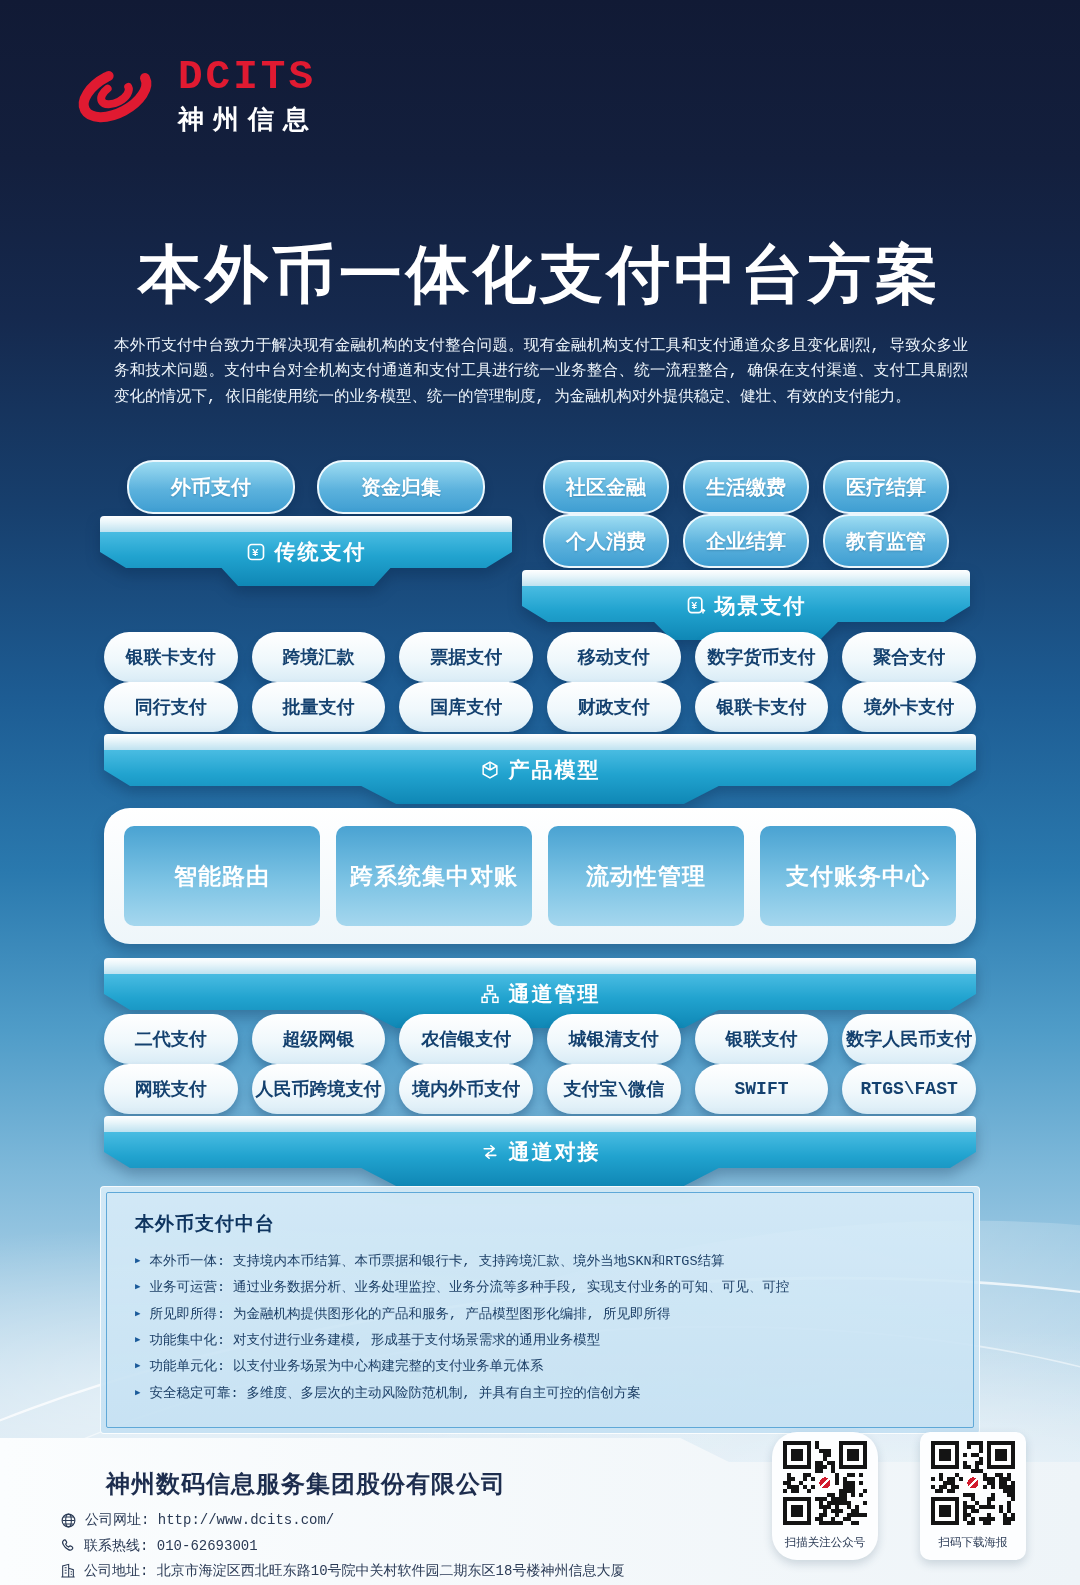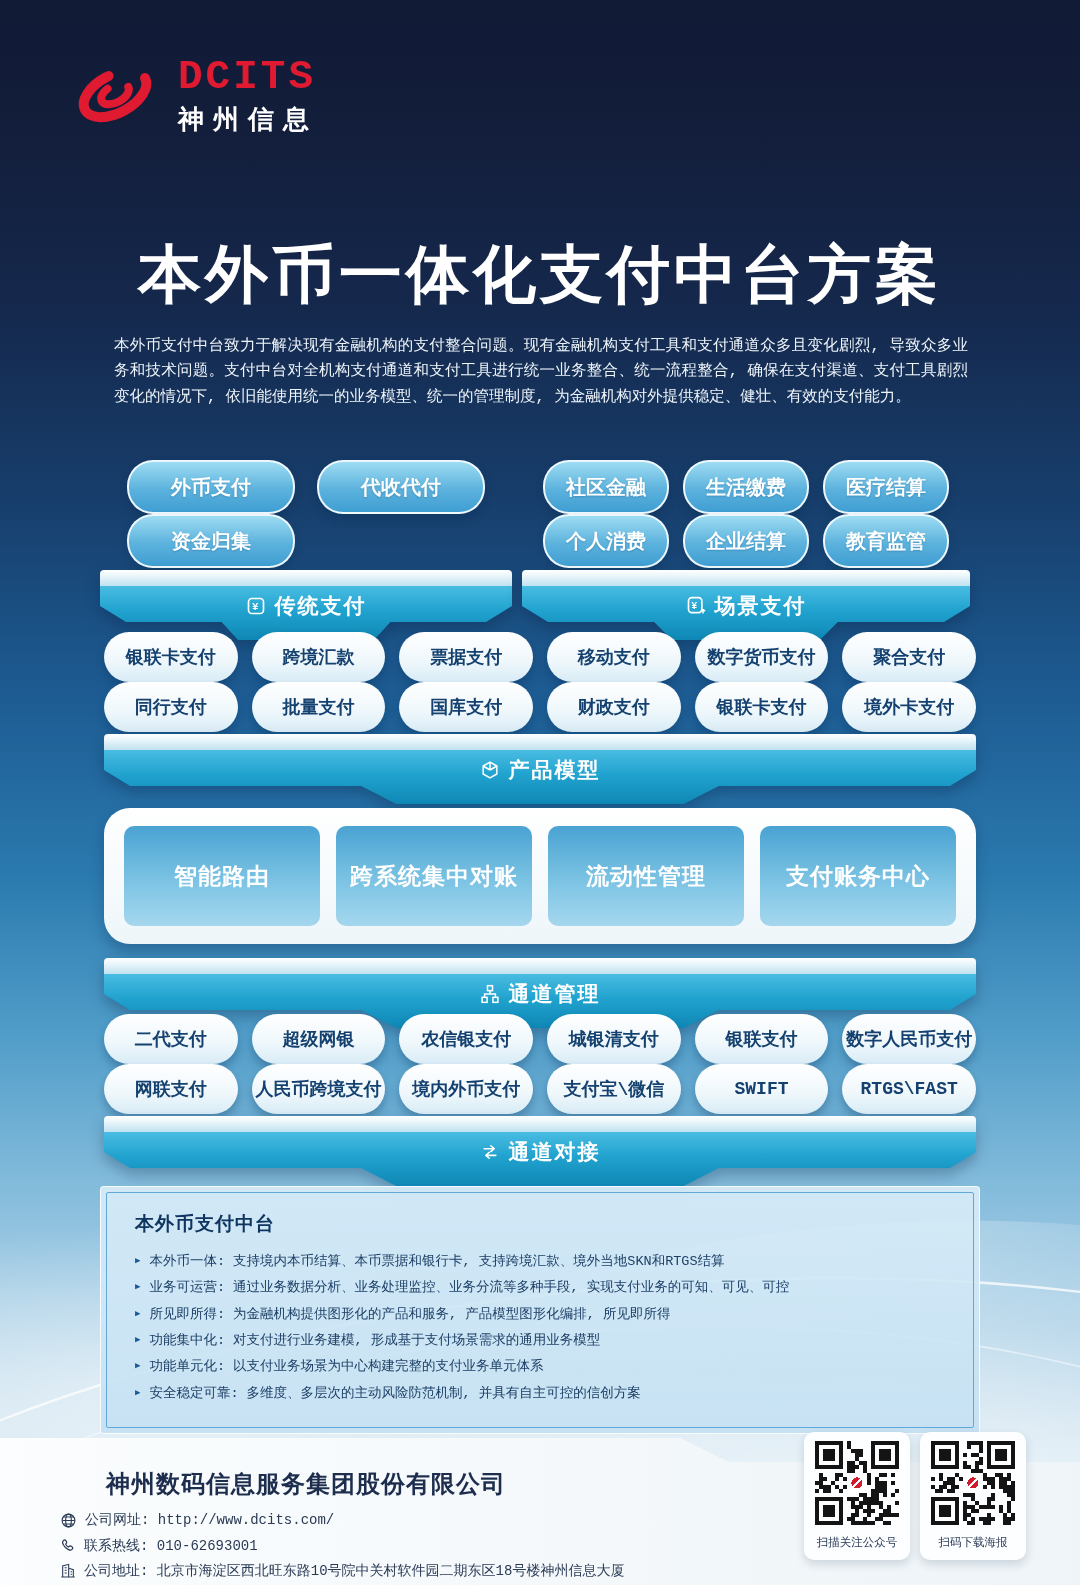--- a/index.html
+++ b/index.html
@@ -81,21 +81,21 @@
   .footer-panel{position:absolute;left:0;top:1438px;width:1080px;height:147px;
     background:linear-gradient(90deg,#fbfdfe,#eef4f8);
     clip-path:polygon(0 0,63% 0,67.5% 24px,100% 24px,100% 100%,0 100%);}
   .footer-company{position:absolute;left:58px;top:1468px;color:#1d2d4e;font-size:24px;font-weight:800;letter-spacing:1px;margin-left:48px;}
   .contact{position:absolute;left:60px;display:flex;align-items:center;gap:8px;color:#2a3a55;font-size:14px;}
   .contact svg{display:block;}
   .c1{top:1511px;} .c2{top:1537px;} .c3{top:1562px;}
 
   .qr-card{position:absolute;top:1432px;width:106px;height:128px;background:#fdfeff;border-radius:10px;
     box-shadow:0 4px 10px rgba(30,60,90,.18);display:flex;flex-direction:column;align-items:center;padding-top:9px;box-sizing:border-box;}
-  .qr-card.q1{left:804px;} .qr-card.q2{left:920px;}
+  .qr-card.q1{left:772px;border-radius:25px;} .qr-card.q2{left:920px;}
   .qr-label{margin-top:5px;color:#2a3a55;font-size:11.5px;white-space:nowrap;}
 </style>
 </head>
 <body>
 
 <div id="page">
   <div class="wave w3"></div>
   <div class="wave w1"></div>
   <div class="wave w2"></div>
 
@@ -114,21 +114,20 @@
     </span>
   </div>
 
   <div class="hero-title">本外币一体化支付中台方案</div>
   <div class="hero-desc">本外币支付中台致力于解决现有金融机构的支付整合问题。现有金融机构支付工具和支付通道众多且变化剧烈, 导致众多业务和技术问题。支付中台对全机构支付通道和支付工具进行统一业务整合、统一流程整合, 确保在支付渠道、支付工具剧烈变化的情况下, 依旧能使用统一的业务模型、统一的管理制度, 为金融机构对外提供稳定、健壮、有效的支付能力。</div>
 
   <div class="sectionA">
     <div class="sub-left">
       <div class="grid grid-trad">
           <span class="pill blue">外币支付</span>
-          <span class="pill blue">代收代付</span>
           <span class="pill blue">资金归集</span>
         </div>
       <div class="platform">
         <div class="platform-top"></div>
         <div class="platform-face">
           <div class="platform-label">
             <span>
               <svg width="20" height="20" viewBox="0 0 24 24">
                   <rect x="3" y="3" width="18" height="18" rx="4" fill="none" stroke="#fff" stroke-width="2"></rect>
                   <text x="12" y="17" text-anchor="middle" font-size="13" font-weight="bold" fill="#fff">¥</text>

